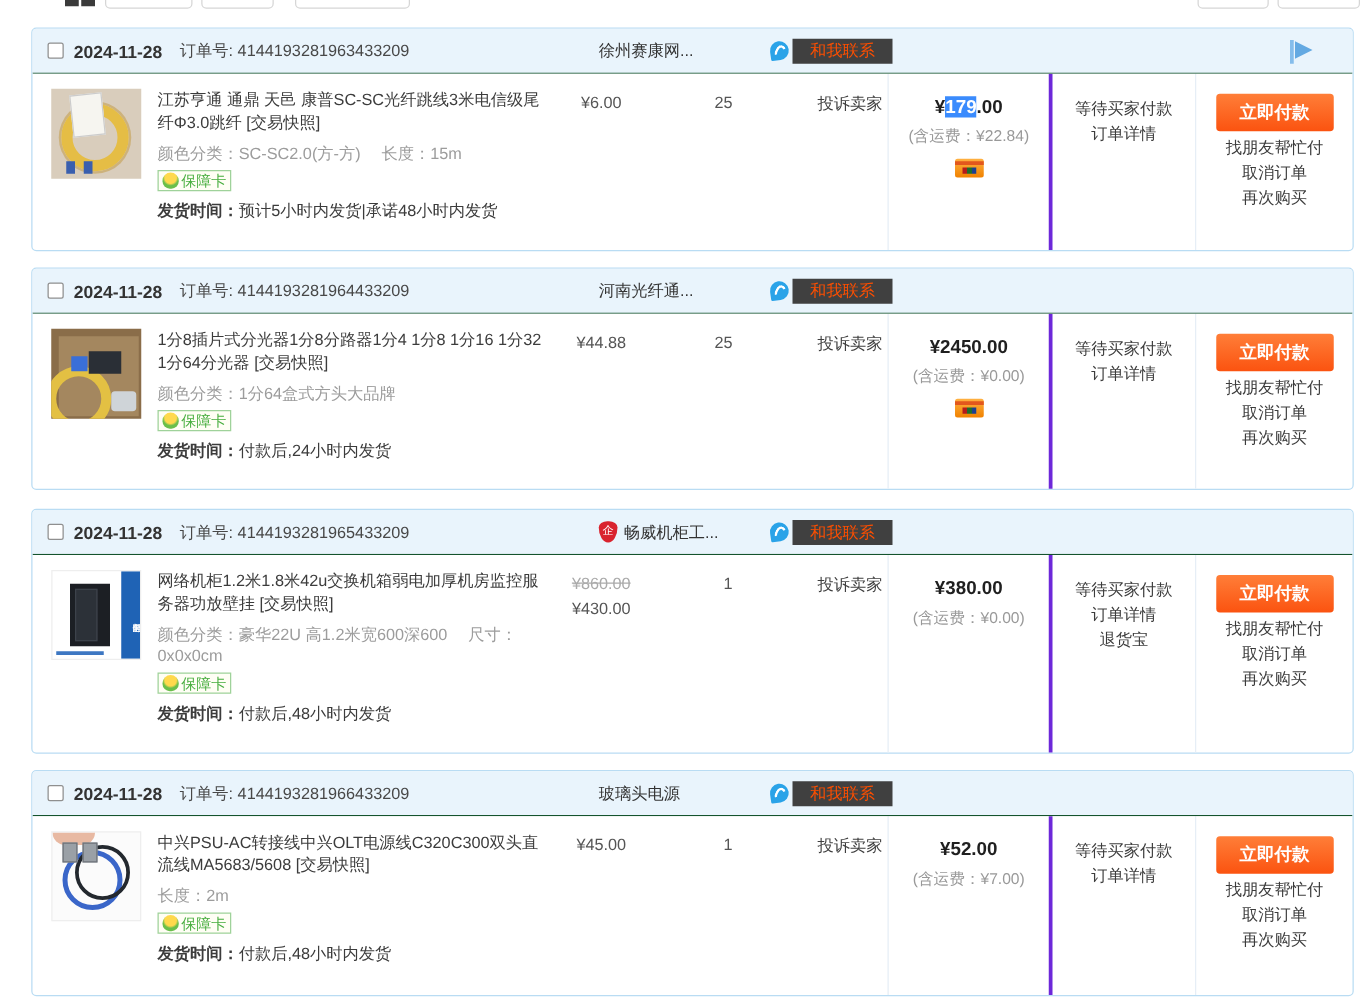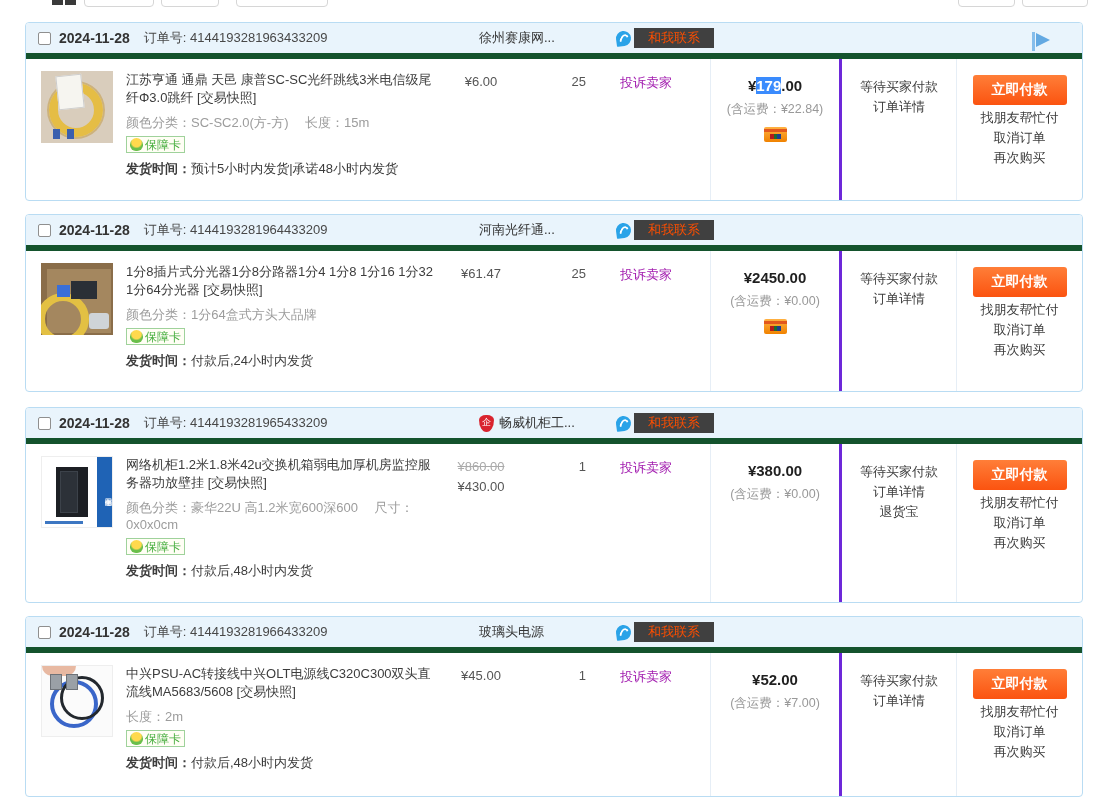--- a/index.html
+++ b/index.html
@@ -25,21 +25,21 @@
     position: relative;
     margin-left: 25px; margin-right: 10px;
     width: 1058px;
     border: 1px solid #b9dcf3;
     border-radius: 4px;
     background: #fff;
   }
   .card-header {
     height: 36px;
     background: #e9f4fc;
-    border-bottom: 6px solid #14532d;
+    border-bottom: 1px solid #14532d;
     border-radius: 3px 3px 0 0;
     display: flex; align-items: center;
     position: relative;
   }
   .cb {
     width: 13px; height: 13px; margin-left: 12px;
     border: 1px solid #8f8f8f; border-radius: 2px; background: #fff;
     flex: none;
   }
   .hdr-date { margin-left: 8px; font-weight: bold; font-size: 14px; color: #333; }
@@ -98,21 +98,21 @@
   .badge-icon {
     width: 13px; height: 13px; margin-right: 2px; border-radius: 50% 50% 45% 45%;
     background: radial-gradient(circle at 50% 32%, #ffd94d 0 42%, #6abf4b 58% 100%);
   }
   .p-ship { color: #3c3c3c; }
   .p-ship b { font-weight: bold; }
 
   .p-price { width: 90px; text-align: center; color: #555; padding-top: 3px; }
   .p-price .struck { color: #aaa; text-decoration: line-through; display: block; margin-bottom: 5px; }
   .p-qty { width: 60px; text-align: right; color: #555; padding-top: 3px; }
-  .p-complain { width: 120px; text-align: center; color: #a21caf; padding-top: 3px; cursor: pointer; }
+  .p-complain { width: 120px; text-align: right; color: #404040; padding-top: 3px; cursor: pointer; }
 
   .total-price { font-size: 15px; font-weight: bold; color: #1f1f1f; }
   .total-price .sel { background: #3a8bfd; color: #fff; }
   .ship-note { font-size: 12.5px; color: #999; margin-top: 7px; }
   .card-icon {
     width: 23px; height: 15px; margin: 9px auto 0;
     background: linear-gradient(#ffb142, #f08200);
     border-radius: 2px; position: relative;
   }
   .card-icon::before {
@@ -270,21 +270,21 @@
       </div>
       <div class="p-desc">
         <div class="p-title"><span>1分8插片式分光器1分8分路器1分4 1分8 1分16 1分32 1分64分光器</span> <span>[交易快照]</span></div>
         <div class="p-specs">颜色分类：1分64盒式方头大品牌</div>
         <div class="p-badge">
           <span class="badge-icon"></span>
           <span>保障卡</span>
         </div>
         <div class="p-ship"><b>发货时间：</b><span>付款后,24小时内发货</span></div>
       </div>
-      <div class="p-price">¥61.47</div>
+      <div class="p-price">¥44.88</div>
       <div class="p-qty">25</div>
       <div class="p-complain">投诉卖家</div>
     </div>
     <div class="col-total">
       <div class="total-price">¥2450.00</div>
       <div class="ship-note">(含运费：¥0.00)</div>
       <div class="card-icon"></div>
     </div>
     <div class="col-status">
       <div class="status-line">等待买家付款</div>

